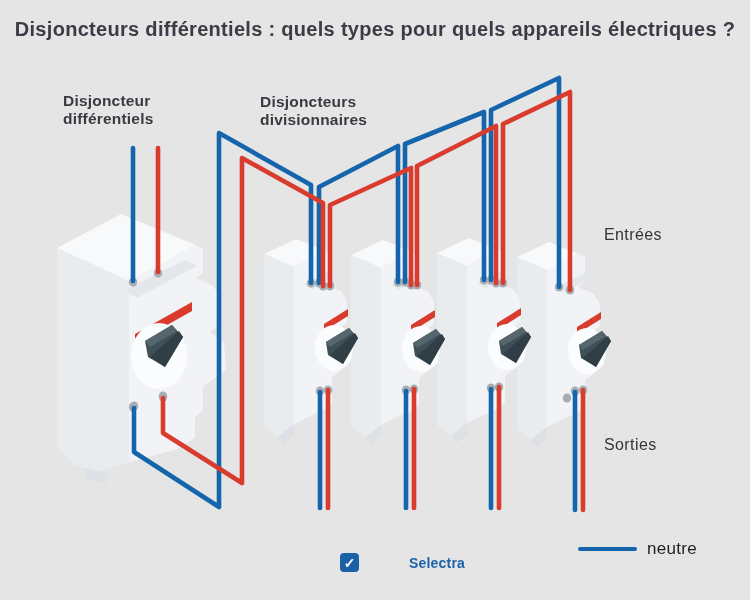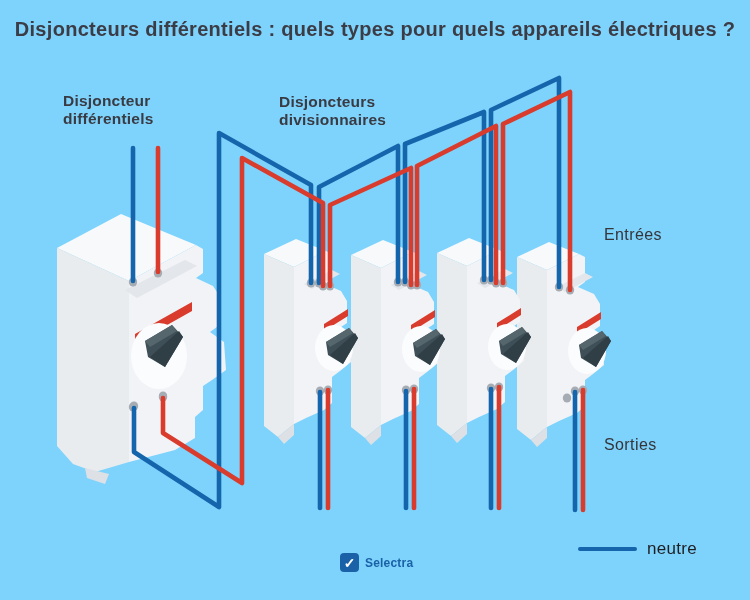--- a/index.html
+++ b/index.html
@@ -1,44 +1,44 @@
 <!DOCTYPE html>
 <html><head>
 <meta charset="utf-8">
 <style>
   html,body{margin:0;padding:0;background:#ffffff;}
-  .stage{position:relative;width:750px;height:600px;background:#7dd3fc;overflow:hidden;
+  .stage{position:relative;width:750px;height:600px;background:#e5e5e5;overflow:hidden;
          font-family:"Liberation Sans", sans-serif;}
   .title{position:absolute;left:0;right:0;top:18px;text-align:center;white-space:nowrap;
          font-size:20px;font-weight:700;letter-spacing:.3px;color:#3c3c46;}
   .lbl{position:absolute;color:#3a3a43;}
   .lbl.bold{font-size:15.5px;font-weight:700;line-height:17.5px;letter-spacing:.2px;}
   .lbl.light{font-size:16px;font-weight:400;color:#35353a;letter-spacing:.4px;}
   #diagram{position:absolute;left:0;top:0;width:750px;height:600px;}
   .legend-row{position:absolute;display:flex;align-items:center;height:18px;}
   .legend-swatch{display:inline-block;width:59px;height:4.6px;border-radius:2.3px;}
   .legend-text{margin-left:10px;font-size:17px;color:#1f1f23;letter-spacing:.3px;text-align:right;}
   .brand{position:absolute;display:flex;align-items:center;gap:6px;}
   .brand-check{display:flex;align-items:center;justify-content:center;width:19px;height:19px;
                border-radius:4px;color:#ffffff;font-size:14px;font-weight:700;}
-  .brand-name{font-size:12px;font-weight:700;letter-spacing:.2px;}
+  .brand-name{font-size:14px;font-weight:700;letter-spacing:.2px;margin-left:44px;}
 </style>
 </head>
 <body>
 
 <div class="stage">
 
   <div class="title" style="color: rgb(60, 60, 70);">Disjoncteurs différentiels : quels types pour quels appareils électriques ?</div>
 
   <div class="lbl bold" style="left:63px;top:92px;">
     <div>Disjoncteur</div>
     <div>différentiels</div>
   </div>
 
-  <div class="lbl bold" style="left:279px;top:93px;">
+  <div class="lbl bold" style="left:260px;top:93px;">
     <div>Disjoncteurs</div>
     <div>divisionnaires</div>
   </div>
 
   <div class="lbl light" style="left:604px;top:226px;">Entrées</div>
   <div class="lbl light" style="left:604px;top:436px;">Sorties</div>
 
   <svg id="diagram" viewBox="0 0 750 600">
       <g transform="translate(515,241)">
         <polygon points="2,16 34,1 64,13 32,29" fill="#f8f9fb"></polygon>

